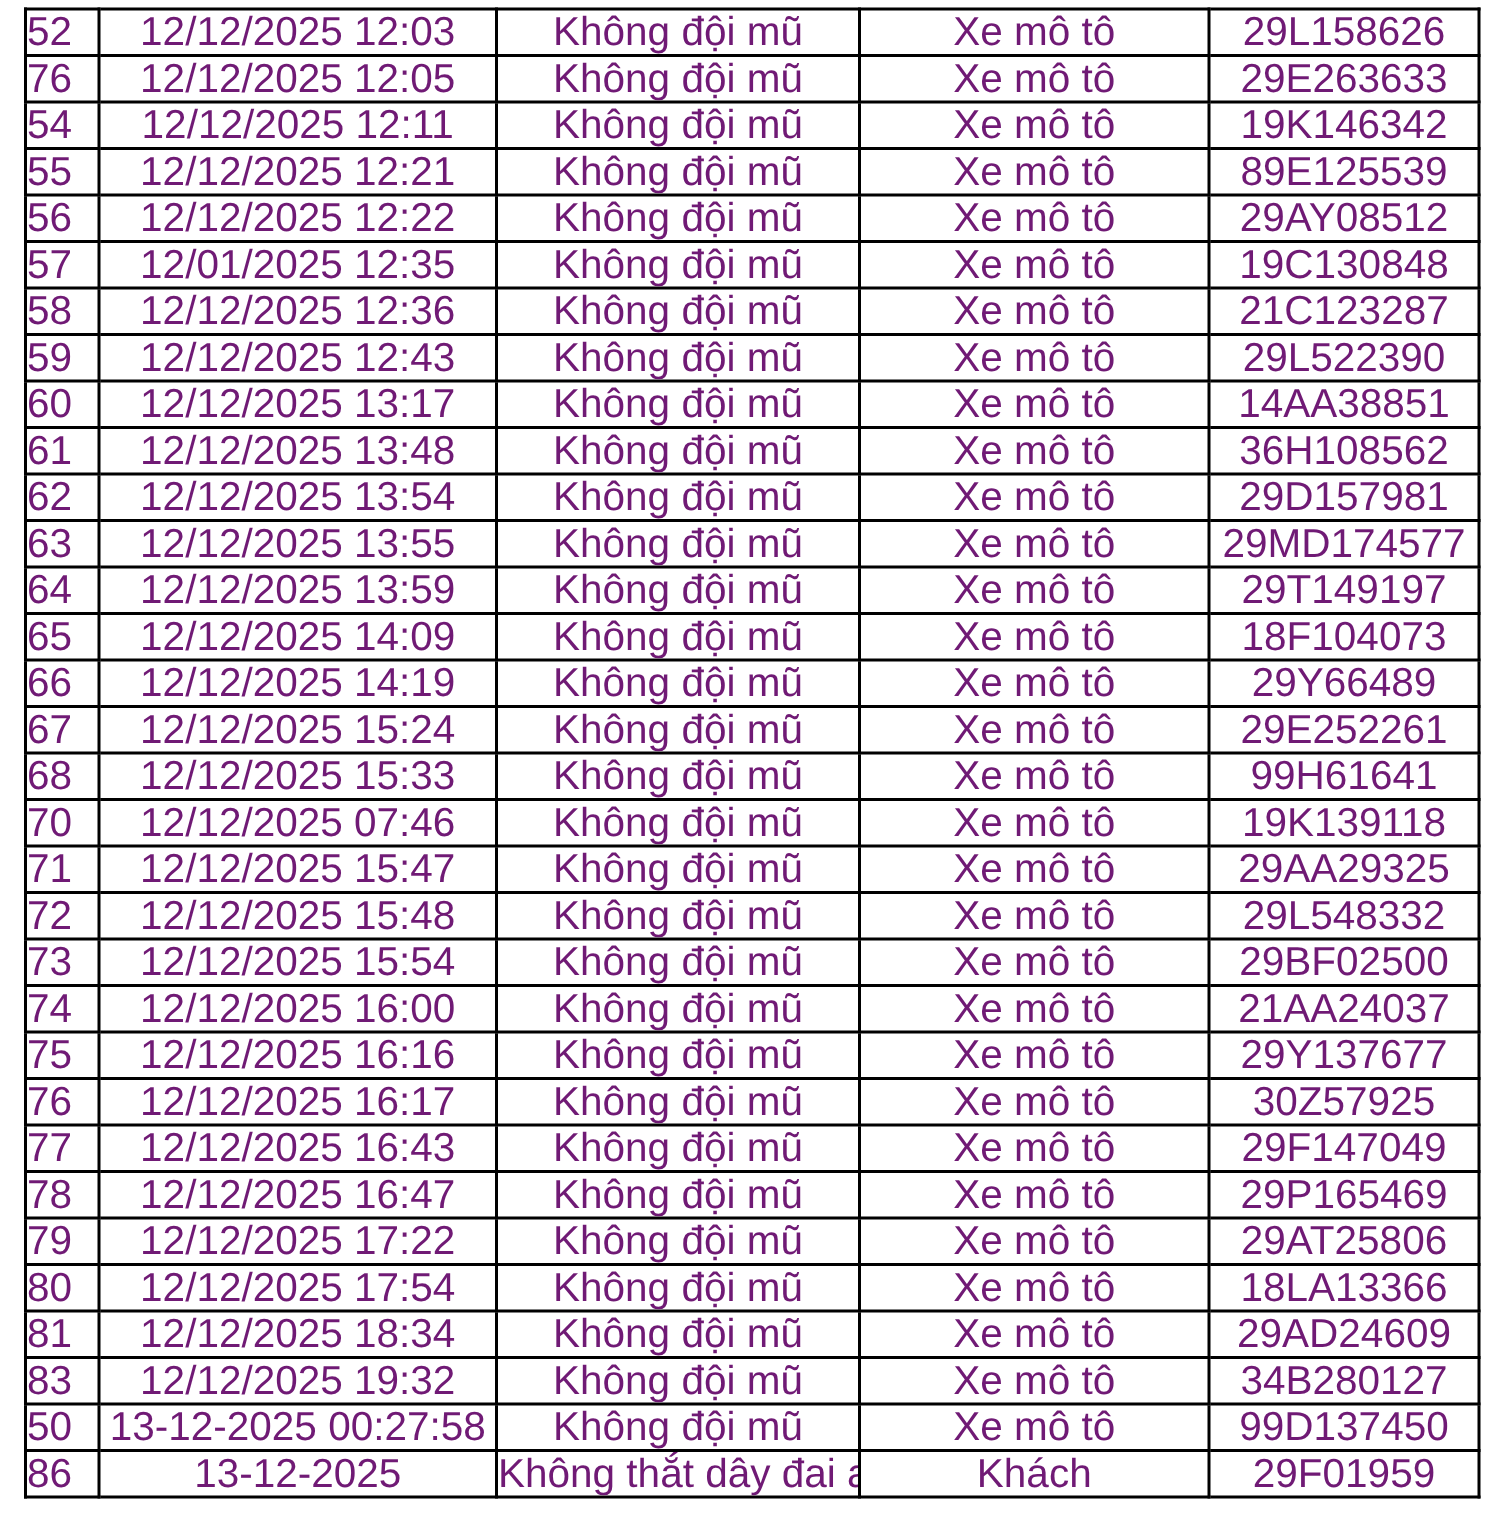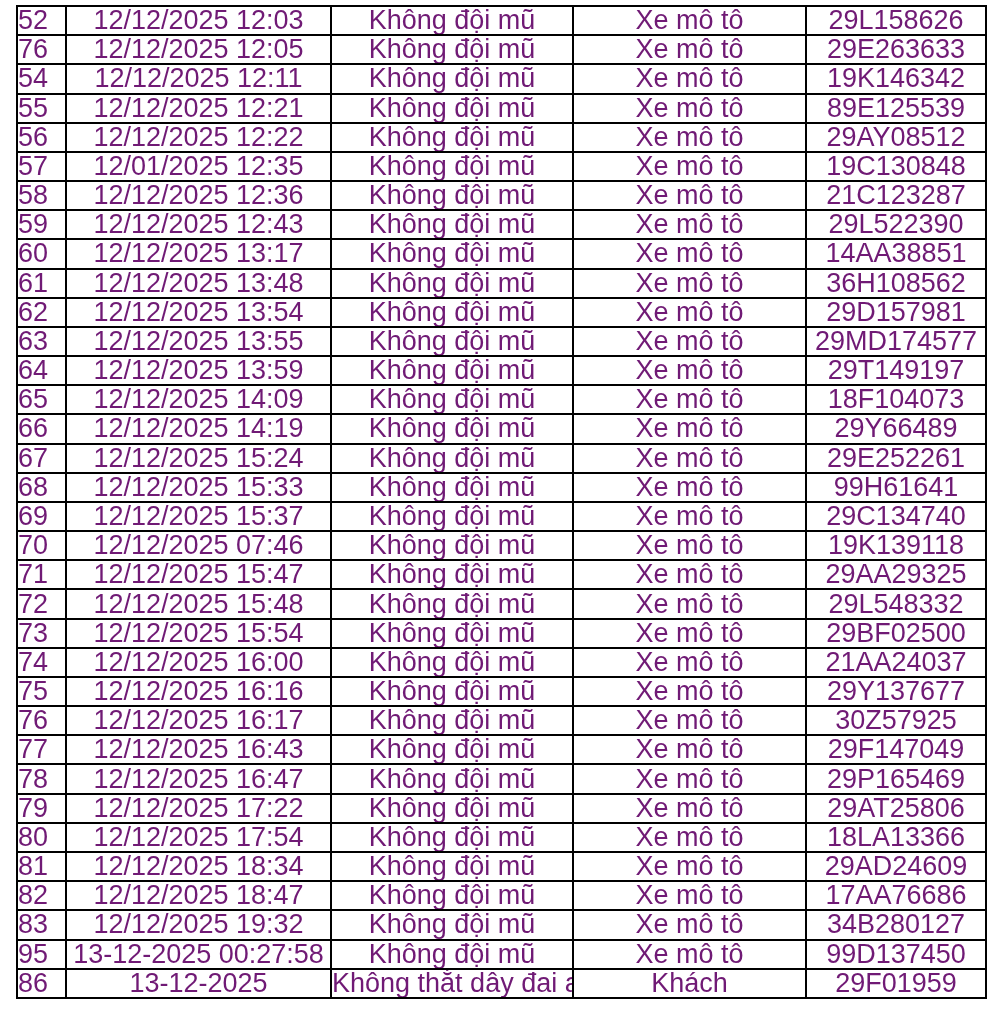--- a/index.html
+++ b/index.html
@@ -174,27 +174,20 @@
           <td class="col4">29E252261</td>
         </tr>
         <tr>
           <td class="col0">68</td>
           <td class="col1">12/12/2025 15:33</td>
           <td class="col2">Không đội mũ</td>
           <td class="col3">Xe mô tô</td>
           <td class="col4">99H61641</td>
         </tr>
         <tr>
-          <td class="col0">69</td>
-          <td class="col1">12/12/2025 15:37</td>
-          <td class="col2">Không đội mũ</td>
-          <td class="col3">Xe mô tô</td>
-          <td class="col4">29C134740</td>
-        </tr>
-        <tr>
           <td class="col0">70</td>
           <td class="col1">12/12/2025 07:46</td>
           <td class="col2">Không đội mũ</td>
           <td class="col3">Xe mô tô</td>
           <td class="col4">19K139118</td>
         </tr>
         <tr>
           <td class="col0">71</td>
           <td class="col1">12/12/2025 15:47</td>
           <td class="col2">Không đội mũ</td>
@@ -265,35 +258,28 @@
           <td class="col4">18LA13366</td>
         </tr>
         <tr>
           <td class="col0">81</td>
           <td class="col1">12/12/2025 18:34</td>
           <td class="col2">Không đội mũ</td>
           <td class="col3">Xe mô tô</td>
           <td class="col4">29AD24609</td>
         </tr>
         <tr>
-          <td class="col0">82</td>
-          <td class="col1">12/12/2025 18:47</td>
-          <td class="col2">Không đội mũ</td>
-          <td class="col3">Xe mô tô</td>
-          <td class="col4">17AA76686</td>
-        </tr>
-        <tr>
           <td class="col0">83</td>
           <td class="col1">12/12/2025 19:32</td>
           <td class="col2">Không đội mũ</td>
           <td class="col3">Xe mô tô</td>
           <td class="col4">34B280127</td>
         </tr>
         <tr>
-          <td class="col0">95</td>
+          <td class="col0">50</td>
           <td class="col1">13-12-2025 00:27:58</td>
           <td class="col2">Không đội mũ</td>
           <td class="col3">Xe mô tô</td>
           <td class="col4">99D137450</td>
         </tr>
         <tr>
           <td class="col0">86</td>
           <td class="col1">13-12-2025</td>
           <td class="col2">Không thắt dây đai an toàn</td>
           <td class="col3">Khách</td>

